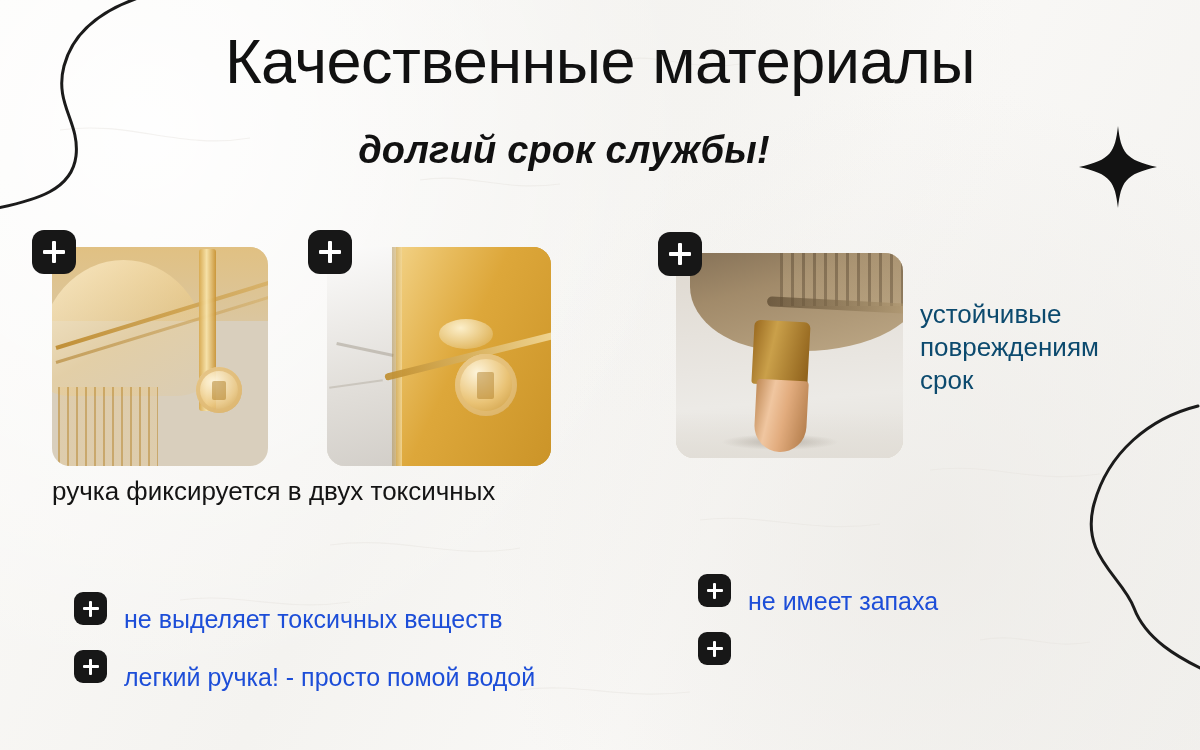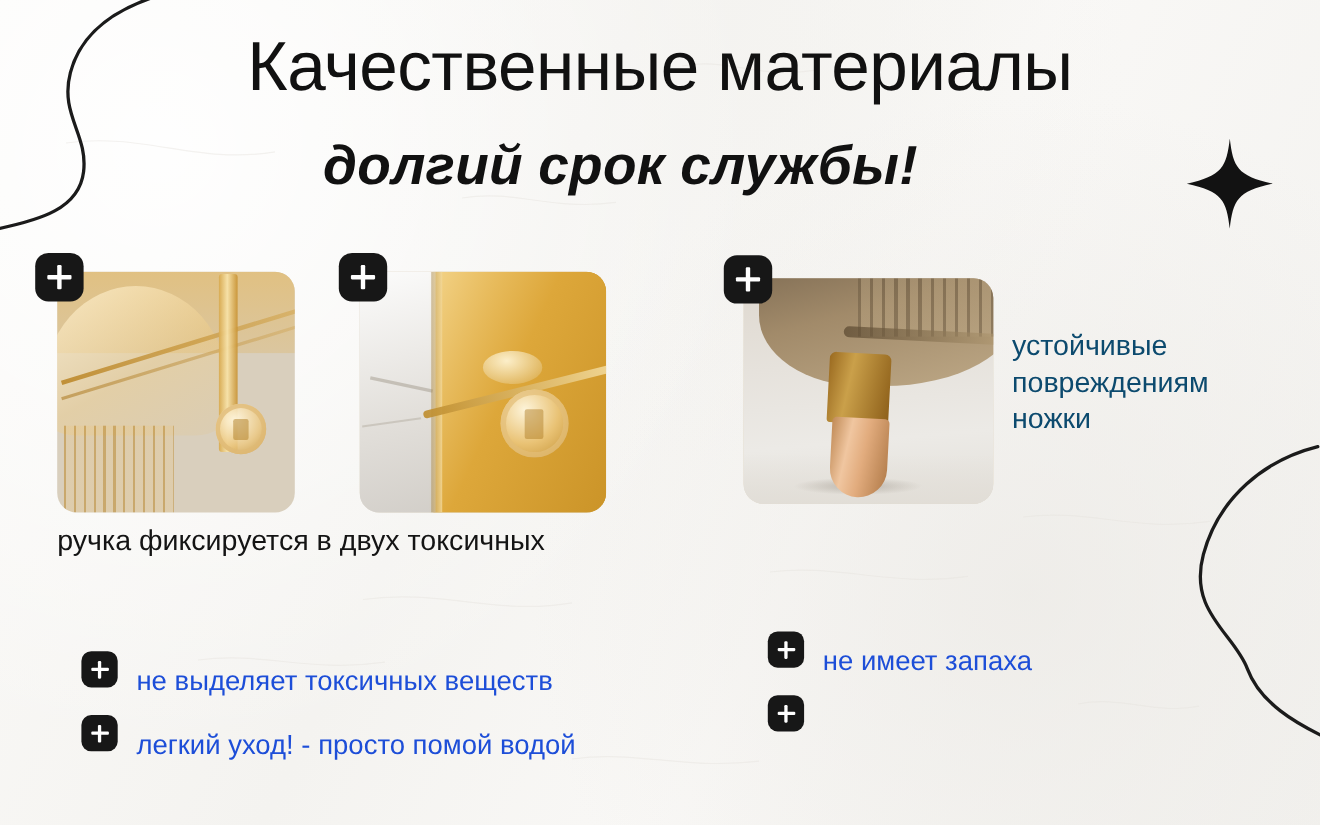--- a/index.html
+++ b/index.html
@@ -61,21 +61,21 @@
     letter-spacing: -0.5px;
     color: #111111;
     white-space: nowrap;
   }
   .subtitle {
     position: absolute;
     top: 126px;
     left: 0;
     width: 1128px;
     text-align: center;
-    font-size: 50px;
+    font-size: 38px;
     line-height: 48px;
     font-weight: 700;
     font-style: italic;
     letter-spacing: .2px;
     color: #111111;
     white-space: nowrap;
   }
 
   
   .tile {
@@ -394,39 +394,39 @@
   <span class="plus-v"></span>
 </div>
 <div class="badge badge-lg" id="badge-3">
   <span class="plus-h"></span>
   <span class="plus-v"></span>
 </div>
 
 <div class="side-text">
   <span class="line">устойчивые</span>
   <span class="line">повреждениям</span>
-  <span class="line">ножки</span>
+  <span class="line">срок</span>
 </div>
 
 <div class="tiles-caption">ручка фиксируется в двух токсичных</div>
 
 <div class="bullets" id="bullets-left">
   <div class="bullet-row">
     <span class="badge badge-sm">
       <span class="plus-h"></span>
       <span class="plus-v"></span>
     </span>
     <span class="bullet-text">не выделяет токсичных веществ</span>
   </div>
   <div class="bullet-row">
     <span class="badge badge-sm">
       <span class="plus-h"></span>
       <span class="plus-v"></span>
     </span>
-    <span class="bullet-text">легкий уход! - просто помой водой</span>
+    <span class="bullet-text">легкий ручка! - просто помой водой</span>
   </div>
 </div>
 
 <div class="bullets" id="bullets-right">
   <div class="bullet-row">
     <span class="badge badge-sm">
       <span class="plus-h"></span>
       <span class="plus-v"></span>
     </span>
     <span class="bullet-text">не имеет запаха</span>

